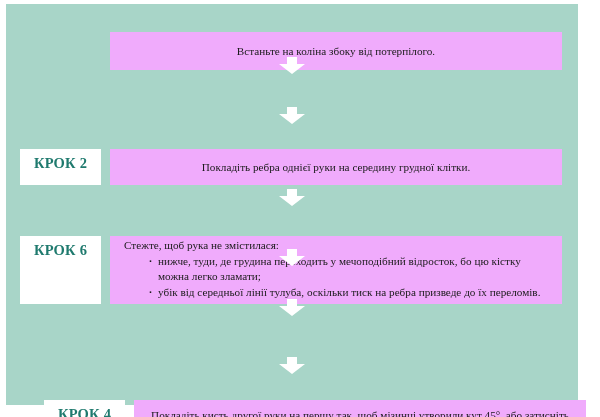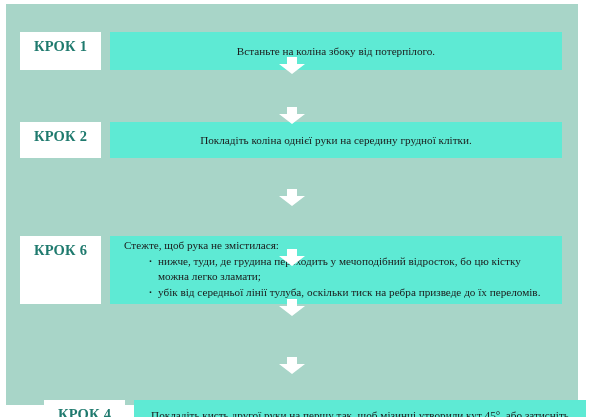--- a/index.html
+++ b/index.html
@@ -57,21 +57,21 @@
     font-weight: bold;
     font-size: 14.5px;
     letter-spacing: 0.2px;
     line-height: 1;
     white-space: nowrap;
   }
   .step-body {
     position: absolute;
     left: 104px;
     width: 452px;
-    background: #5eead4;
+    background: #f0abfc;
     box-sizing: border-box;
     display: flex;
     flex-direction: column;
     justify-content: center;
     padding: 4px 10px;
   }
   .step-body.centered {
     align-items: center;
     text-align: center;
   }
@@ -123,39 +123,36 @@
   .arrow svg { display: block; }
 </style>
 </head>
 <body>
 
 <div id="flowchart">
   <div class="frame">
     <div class="rows">
 
       <div class="row" style="top:14px; height:38px;">
-        <div class="step-label" style="top:14px; height:38px;">
-          <span>КРОК 1</span>
-        </div>
         <div class="step-body centered" style="top:14px; height:38px;">
           <div class="body-text">Встаньте на коліна збоку від потерпілого.</div>
         </div>
       </div>
       <div class="arrow" style="top:53px;">
         <svg width="26" height="17" viewBox="0 0 26 17">
             <polygon points="8,0 18,0 18,7 26,7 13,17 0,7 8,7" fill="#ffffff"></polygon>
           </svg>
       </div>
 
-      <div class="row" style="top:52px; height:36px;">
+      <div class="row" style="top:79px; height:36px;">
         <div class="step-label" style="top:66px; height:36px;">
           <span>КРОК 2</span>
         </div>
         <div class="step-body centered" style="top:66px; height:36px;">
-          <div class="body-text">Покладіть коліна однієї руки на середину грудної клітки.</div>
+          <div class="body-text">Покладіть ребра однієї руки на середину грудної клітки.</div>
         </div>
       </div>
       <div class="arrow" style="top:103px;">
         <svg width="26" height="17" viewBox="0 0 26 17">
             <polygon points="8,0 18,0 18,7 26,7 13,17 0,7 8,7" fill="#ffffff"></polygon>
           </svg>
       </div>
 
       <div class="row" style="top:116px; height:68px;">
         <div class="step-label" style="top:116px; height:68px;">

